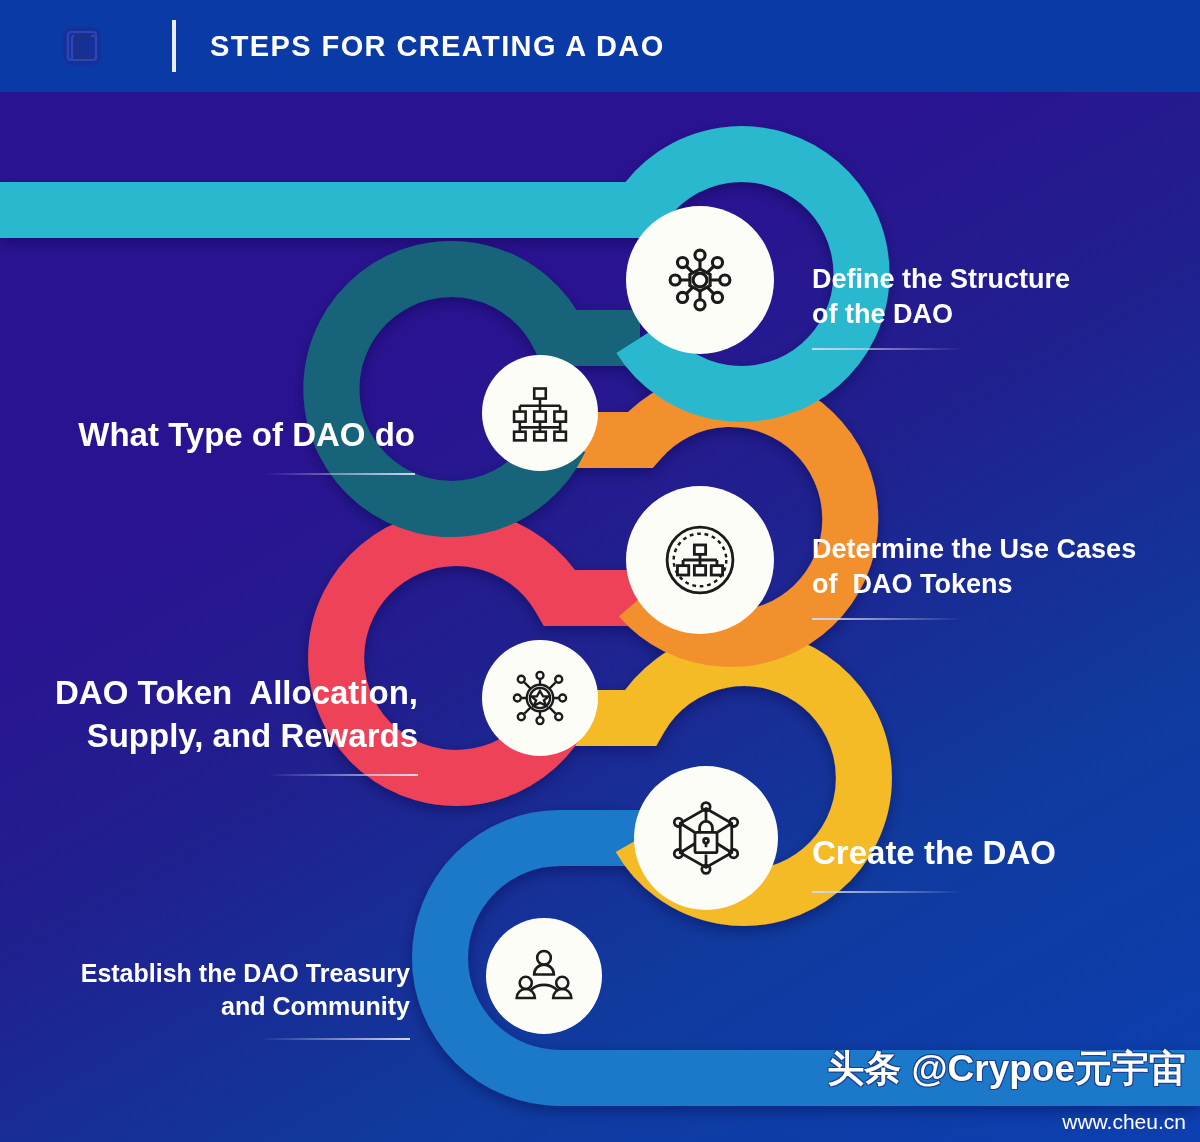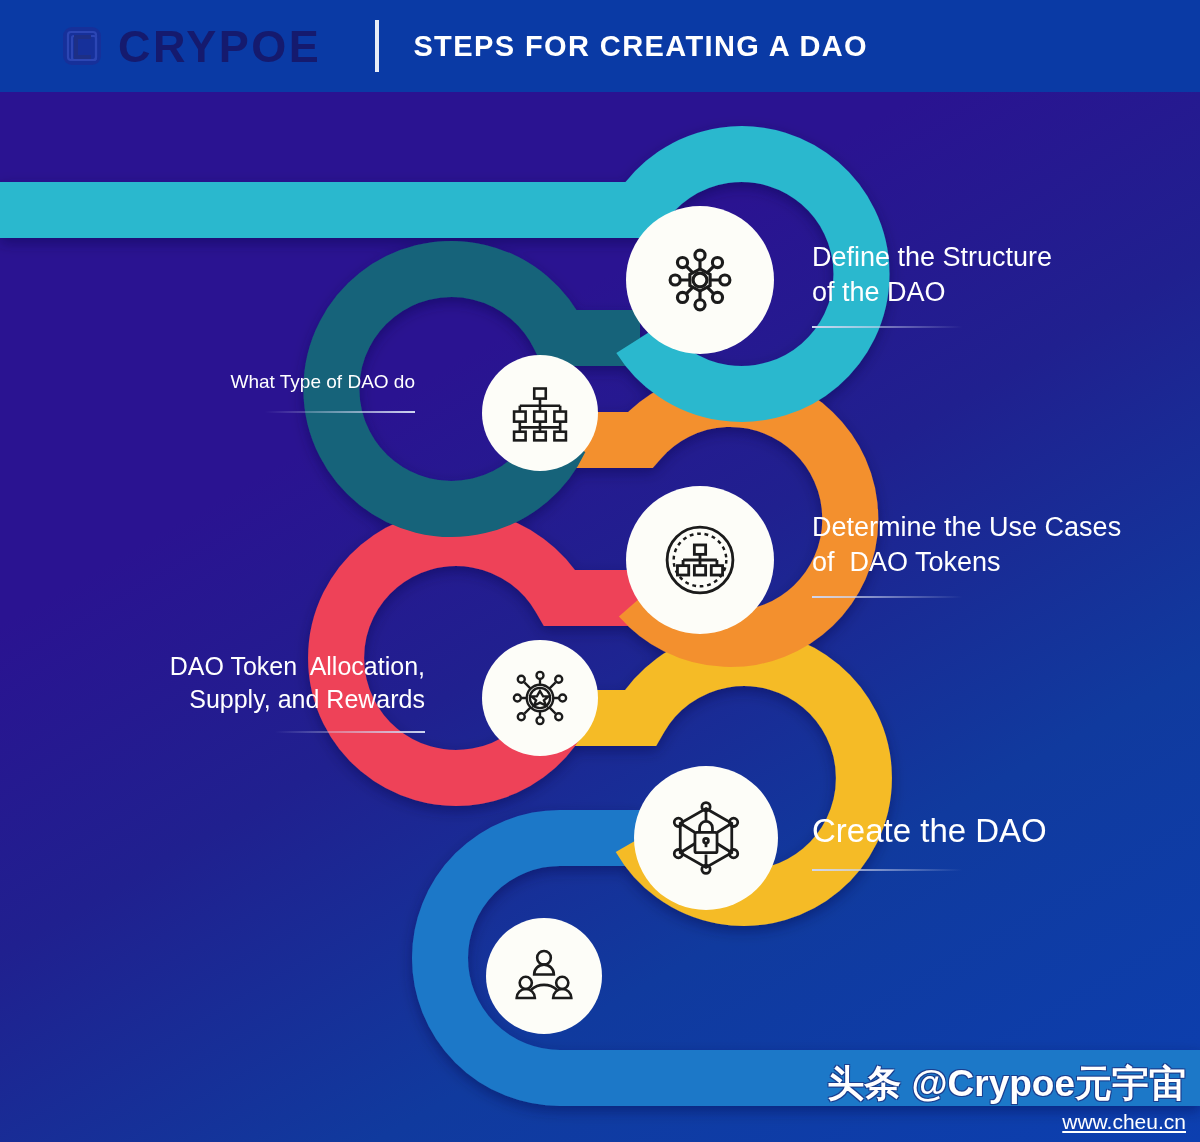--- a/index.html
+++ b/index.html
@@ -32,54 +32,53 @@
 
   
   #ribbon{position:absolute;left:0;top:0;width:1200px;height:1142px;z-index:5;}
 
   
   .node{position:absolute;z-index:20;border-radius:50%;
         background:#fdfdf8;display:flex;align-items:center;justify-content:center;}
   .node svg{display:block;}
 
   
-  .label{position:absolute;z-index:25;color:#ffffff;font-weight:normal;}
+  .label{position:absolute;z-index:25;color:#ffffff;font-weight:bold;margin-top:22px;}
   .label .ln{display:block;white-space:pre;}
   .label.right{text-align:left;}
   .label.left{text-align:right;}
   .rule{height:2px;margin-top:16px;}
   .rule.right{background:linear-gradient(90deg,#cfd6ef 0%,rgba(207,214,239,0) 100%);width:150px;}
   .rule.left{background:linear-gradient(270deg,#cfd6ef 0%,rgba(207,214,239,0) 100%);width:150px;margin-left:auto;}
 
   
   #watermark{position:absolute;right:14px;bottom:8px;z-index:40;text-align:right;}
   #wm-main{
     color:#ffffff;font-size:37px;font-weight:bold;line-height:1.05;
     text-shadow:1px 1px 0 #1b3f8f,-1px 1px 0 #1b3f8f,1px -1px 0 #1b3f8f,-1px -1px 0 #1b3f8f;
   }
-  #wm-sub{color:#ffffff;font-size:21px;line-height:1.2;margin-top:5px;text-decoration:underline;}
+  #wm-sub{color:#ffffff;font-size:21px;line-height:1.2;margin-top:20px;}
 </style>
 </head>
 <body>
 
 <div id="page">
 
   <div id="header">
     <div id="logo-wrap">
       <span class="logo-mark">
         <svg width="44" height="44" viewBox="0 0 44 44">
           <rect x="3" y="3" width="38" height="38" rx="9" fill="#16309a"></rect>
           <g fill="none" stroke="#2c46b4" stroke-width="2.2">
             <rect x="8" y="8" width="28" height="28" rx="3"></rect>
             <rect x="12" y="12" width="24" height="24" rx="2"></rect>
           </g>
           <path d="M31 13 H16 V33 H31" fill="none" stroke="#1d2f86" stroke-width="4"></path>
         </svg>
       </span>
-      <span id="logo-text">CRYPOE</span>
     </div>
     <div id="header-divider"></div>
     <div id="header-title">STEPS FOR CREATING A DAO</div>
   </div>
 
   <svg id="ribbon" viewBox="0 0 1200 1142">
     <defs>
       <filter id="softshadow" x="-30%" y="-30%" width="160%" height="160%">
         <feDropShadow dx="0" dy="5" stdDeviation="7" flood-color="#0a0a3a" flood-opacity="0.38"></feDropShadow>
       </filter>
@@ -133,21 +132,21 @@
         <rect x="14" y="48" width="16" height="14"></rect>
         <rect x="42" y="48" width="16" height="14"></rect>
         <rect x="70" y="48" width="16" height="14"></rect>
         <path d="M22 62 V70 M50 62 V70 M78 62 V70 M22 70 H78 M22 70 V76 M50 70 V76 M78 70 V76"></path>
         <rect x="14" y="76" width="16" height="12"></rect>
         <rect x="42" y="76" width="16" height="12"></rect>
         <rect x="70" y="76" width="16" height="12"></rect>
       </svg>
     </span>
   </div>
-  <div class="label left" style="left:60px;top:370px;width:355px;font-size:19px;line-height:1.3;">
+  <div class="label left" style="left:60px;top:392px;width:355px;font-size:33px;line-height:1.3;">
     <span class="ln">What Type of DAO do</span>
     <div class="rule left"></div>
   </div>
 
   <div class="node" style="left:626px;top:486px;width:148px;height:148px;">
     <span>
       <svg width="94" height="94" viewBox="0 0 100 100" fill="none" stroke="#1b1b1b">
         <circle cx="50" cy="50" r="35" stroke-width="3"></circle>
         <circle cx="50" cy="50" r="28" stroke-width="2.6" stroke-dasharray="4 4"></circle>
         <rect x="44" y="34" width="12" height="10" stroke-width="3"></rect>
@@ -176,21 +175,21 @@
           <circle cx="74" cy="26" r="4.5"></circle>
         <circle cx="26" cy="74" r="4.5"></circle>
           <circle cx="74" cy="74" r="4.5"></circle>
         <circle cx="21" cy="50" r="4.5"></circle>
           <circle cx="79" cy="50" r="4.5"></circle>
         <circle cx="50" cy="21" r="4.5"></circle>
           <circle cx="50" cy="79" r="4.5"></circle>
       </svg>
     </span>
   </div>
-  <div class="label left" style="left:55px;top:650px;width:370px;font-size:25px;line-height:1.3;">
+  <div class="label left" style="left:48px;top:650px;width:370px;font-size:33px;line-height:1.3;">
     <span class="ln">DAO Token  Allocation,</span>
     <span class="ln">Supply, and Rewards</span>
     <div class="rule left"></div>
   </div>
 
   <div class="node" style="left:634px;top:766px;width:144px;height:144px;">
     <span>
       <svg width="92" height="92" viewBox="0 0 100 100" fill="none" stroke="#1b1b1b" stroke-width="3">
         <polygon points="50,18 78,34 78,66 50,82 22,66 22,34"></polygon>
         <path d="M50 18 V32 M22 34 L38 44 M78 34 L62 44 M22 66 L38 56 M78 66 L62 56 M50 82 V68"></path>
@@ -218,19 +217,24 @@
         <path d="M33 68 A26 26 0 0 1 67 68"></path>
         <circle cx="50" cy="26" r="9"></circle>
         <path d="M37 48 a13 13 0 0 1 26 0 Z"></path>
         <circle cx="26" cy="59" r="8"></circle>
         <path d="M14 79 a12 12 0 0 1 24 0 Z"></path>
         <circle cx="74" cy="59" r="8"></circle>
         <path d="M62 79 a12 12 0 0 1 24 0 Z"></path>
       </svg>
     </span>
   </div>
+  <div class="label left" style="left:10px;top:935px;width:400px;font-size:25px;line-height:1.3;">
+    <span class="ln">Establish the DAO Treasury</span>
+    <span class="ln">and Community</span>
+    <div class="rule left"></div>
+  </div>
 
   <div id="watermark">
     <div id="wm-main">头条 @Crypoe元宇宙</div>
     <div id="wm-sub">www.cheu.cn</div>
   </div>
 
 </div>
 
 </body></html>

